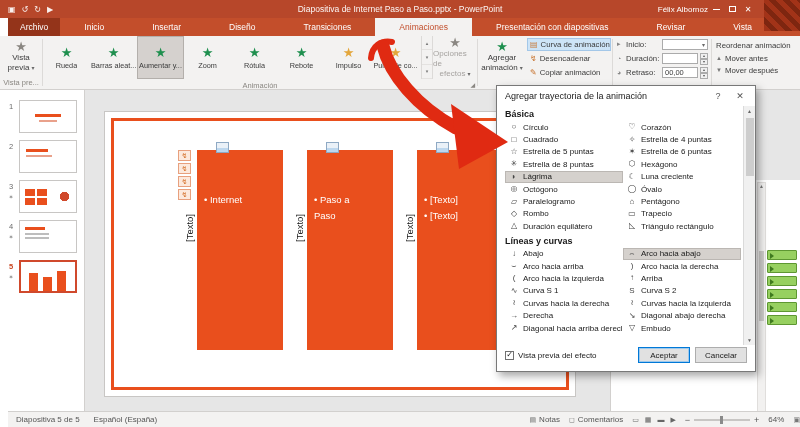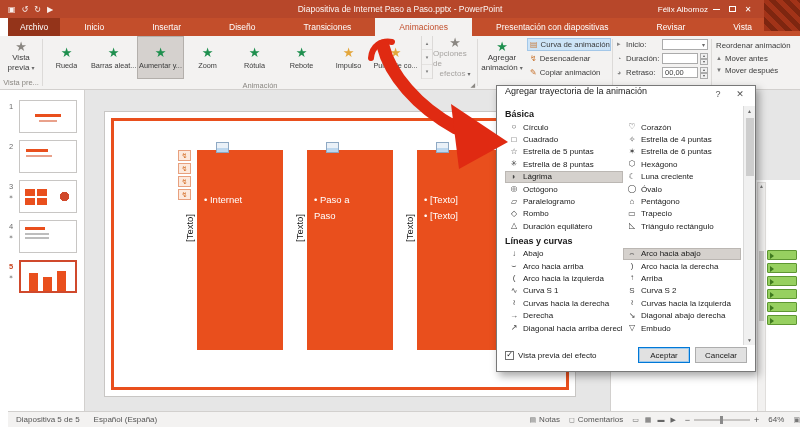--- a/index.html
+++ b/index.html
@@ -102,21 +102,21 @@
   
   .anim-pane{position:absolute;left:610px;top:90px;width:190px;height:321px;background:#fff;border-left:1px solid #D2D0CE;z-index:5}
   .pane-scrollbar{position:absolute;left:146px;top:2px;bottom:18px;width:9px;background:#F2F1F0;border:1px solid #E0DEDC}
   .pane-thumb{position:absolute;left:1px;right:1px;top:68px;height:70px;background:#CDCBC9}
   .pane-sarr{position:absolute;left:0;width:100%;text-align:center;font-size:5px;color:#777}
   .pane-item{position:absolute;left:156px;right:3px;height:10px;background:#97D060;border:1px solid #5E9732;border-radius:1px;cursor:pointer}
   .pi-arrow{position:absolute;left:2px;top:2px;width:0;height:0;border-left:4px solid #3F7A1F;border-top:3px solid transparent;border-bottom:3px solid transparent}
 
   
   .dialog{position:absolute;left:496px;top:85px;width:260px;height:287px;background:#fff;border:1px solid #787878;box-shadow:3px 4px 8px rgba(0,0,0,.35);z-index:40;display:flex;flex-direction:column}
-  .dlg-head{height:20px;display:flex;align-items:flex-start;padding:0 4px 0 8px;flex:0 0 auto}
+  .dlg-head{height:20px;display:flex;align-items:center;padding:0 4px 0 8px;flex:0 0 auto}
   .dlg-title{font-size:9px;color:#1a1a1a;flex:1;white-space:nowrap;overflow:hidden}
   .dlg-hbtn{width:22px;height:16px;display:flex;align-items:center;justify-content:center;font-size:9px;color:#555;cursor:pointer}
   .dlg-body{flex:1;display:flex;padding-left:8px;overflow:hidden}
   .dlg-content{flex:1;overflow:hidden}
   .sec-title{font-weight:bold;font-size:9px;color:#1a1a1a;margin:3px 0 2px}
   .dlg-grid{display:grid;grid-template-columns:1fr 1fr}
   .dlg-item{display:flex;align-items:center;gap:4px;height:12.4px;padding-left:3px;cursor:pointer;white-space:nowrap;overflow:hidden;border:1px solid transparent}
   .dlg-item.sel{background:#D5D1CD;border-color:#BBB7B3}
   .di-ic{width:10px;text-align:center;font-size:8px;color:#444;flex:0 0 auto;line-height:1}
   .di-lab{font-size:8px;color:#1a1a1a}

